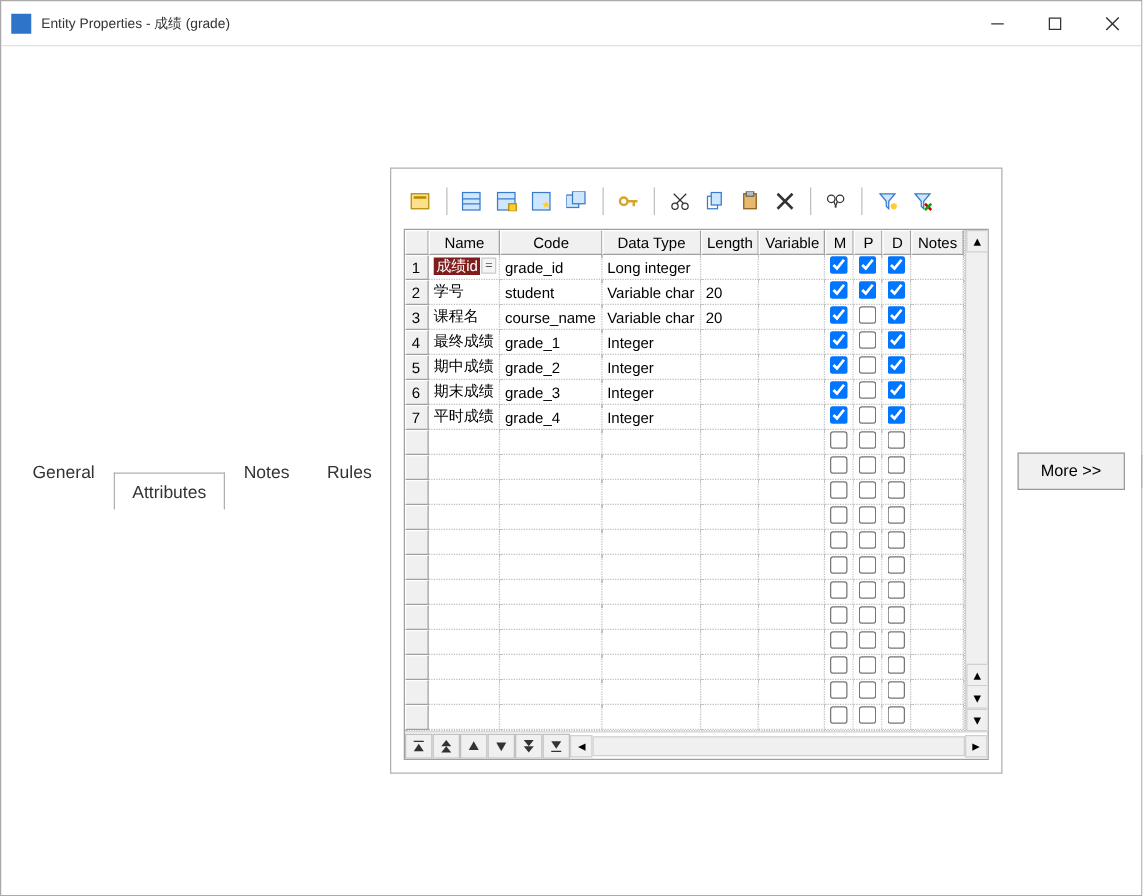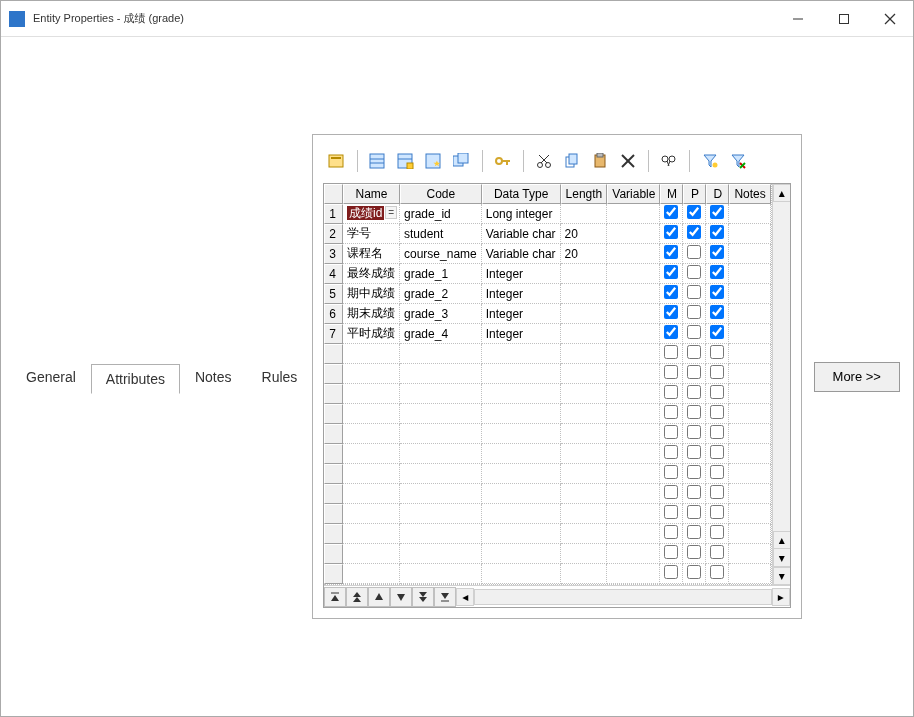--- a/index.html
+++ b/index.html
@@ -7,21 +7,21 @@
   .window { width: 914px; height: 717px; border: 1px solid #aaa; display: flex; flex-direction: column; }
   .titlebar { height: 36px; display: flex; align-items: center; padding: 0 0 0 8px; border-bottom: 1px solid #e0e0e0; }
   .titlebar .icon { width: 16px; height: 16px; background: #2e75c9; display: inline-block; margin-right: 8px; }
   .titlebar .title { font-size: 11px; color: #333; flex: 1; }
   .titlebar .winbtns { display: flex; }
   .winbtn { width: 46px; height: 36px; display: flex; align-items: center; justify-content: center; color: #333; }
   .winbtn svg { width: 12px; height: 12px; }
   .content { flex: 1; display: flex; flex-direction: row; padding: 10px; align-items: center; }
   .tabs { display: flex; align-items: flex-end; margin-bottom: 0; }
   .tab { padding: 6px 14px; border: 1px solid transparent; font-size: 14px; color: #333; cursor: pointer; }
-  .tab.active { border: 1px solid #b0b0b0; border-bottom: 1px solid #fff; background: #fff; position: relative; top: 2px; }
+  .tab.active { border: 1px solid #b0b0b0; border-bottom: 1px solid #fff; background: #fff; position: relative; top: 16px; }
   .tabpanel { border: 1px solid #b0b0b0; flex: 1; display: flex; flex-direction: column; padding: 10px; }
   .toolbar { display: flex; align-items: center; gap: 4px; padding: 4px 2px 10px; }
   .tbtn { width: 24px; height: 24px; display: flex; align-items: center; justify-content: center; }
   .tsep { width: 1px; height: 22px; background: #c0c0c0; margin: 0 4px; }
   .grid-wrap { border: 1px solid #a0a0a0; flex: 1; display: flex; flex-direction: column; background: #fff; overflow: hidden; }
   .grid-scroll { flex: 1; overflow: auto; }
   table.grid { border-collapse: separate; border-spacing: 0; width: 100%; border-right: 1px dotted #c0c0c0; border-bottom: 1px dotted #c0c0c0; }
   table.grid th { background: #f0f0f0; border-top: 1px solid #fff; border-left: 1px solid #fff; border-right: 1px solid #a0a0a0; border-bottom: 1px solid #a0a0a0; font-weight: normal; padding: 2px 4px; font-size: 12px; text-align: center; white-space: nowrap; overflow: hidden; }
   table.grid td { border-right: 1px dotted #c0c0c0; border-bottom: 1px dotted #c0c0c0; padding: 1px 4px; font-size: 12px; height: 20px; white-space: nowrap; overflow: hidden; text-overflow: clip; }
   table.grid td.rownum { background: #f0f0f0; border-top: 1px solid #fff; border-left: 1px solid #fff; border-right: 1px solid #a0a0a0; border-bottom: 1px solid #a0a0a0; text-align: right; padding-right: 6px; width: 24px; }

